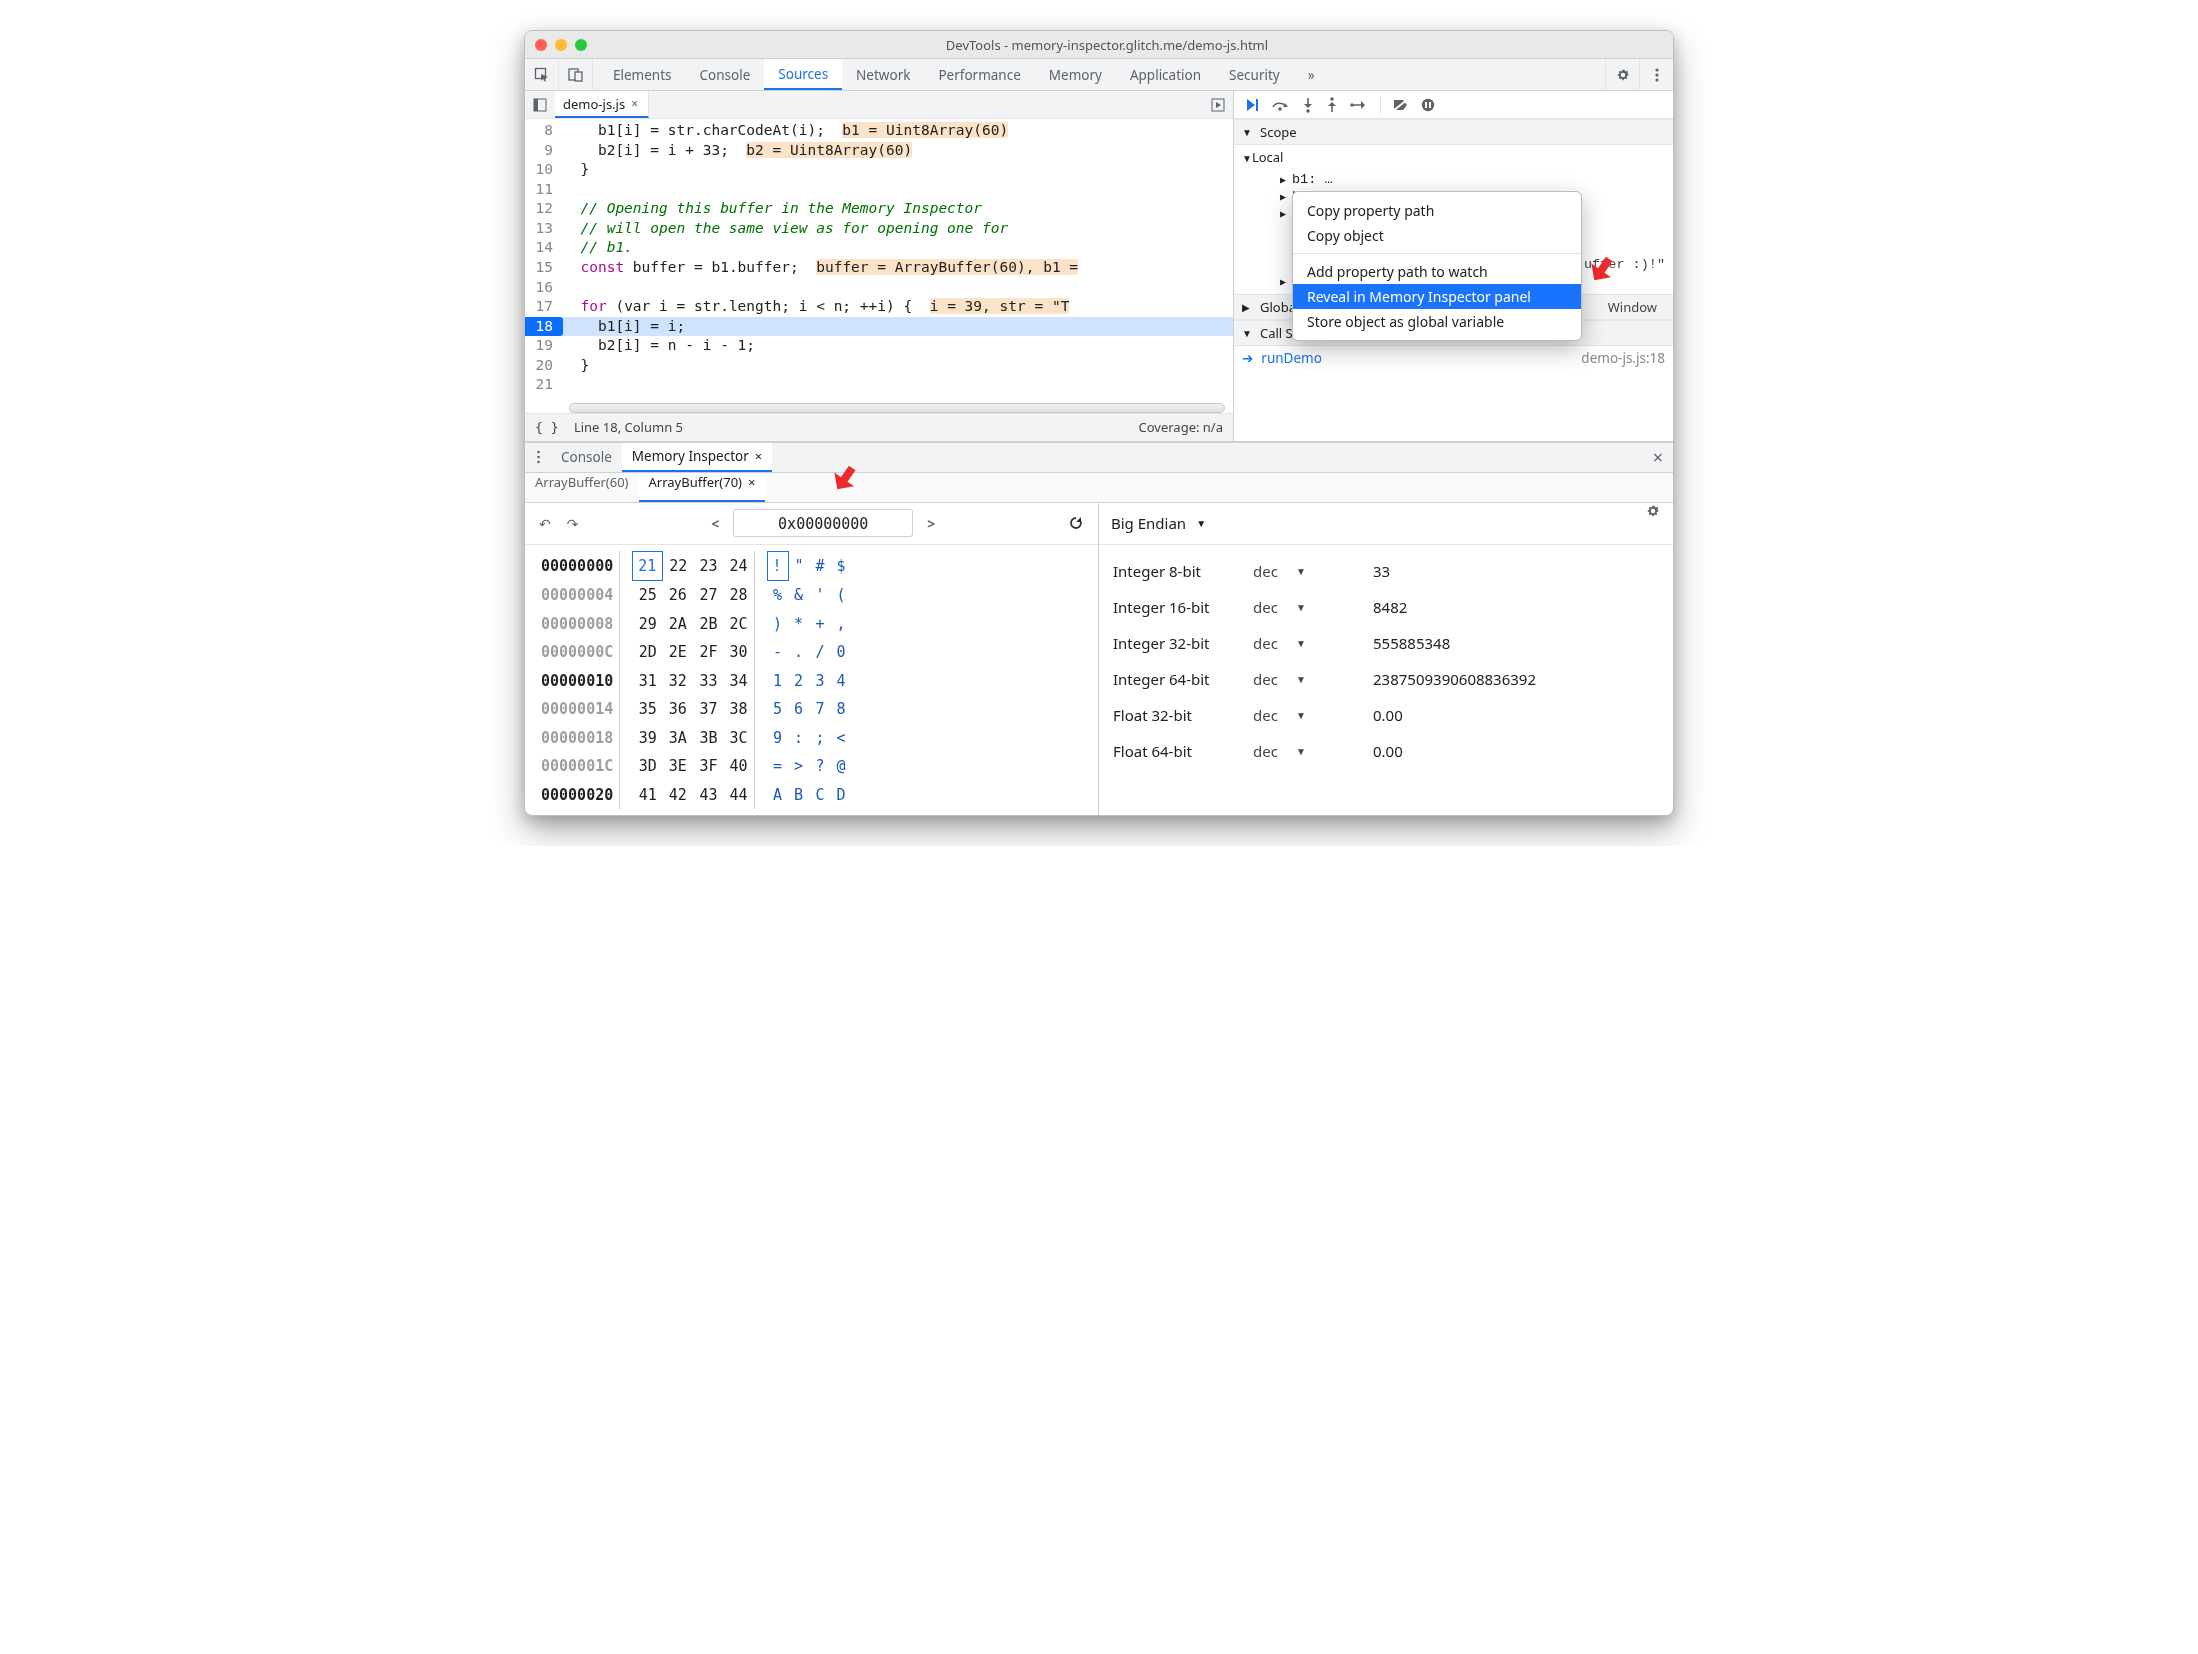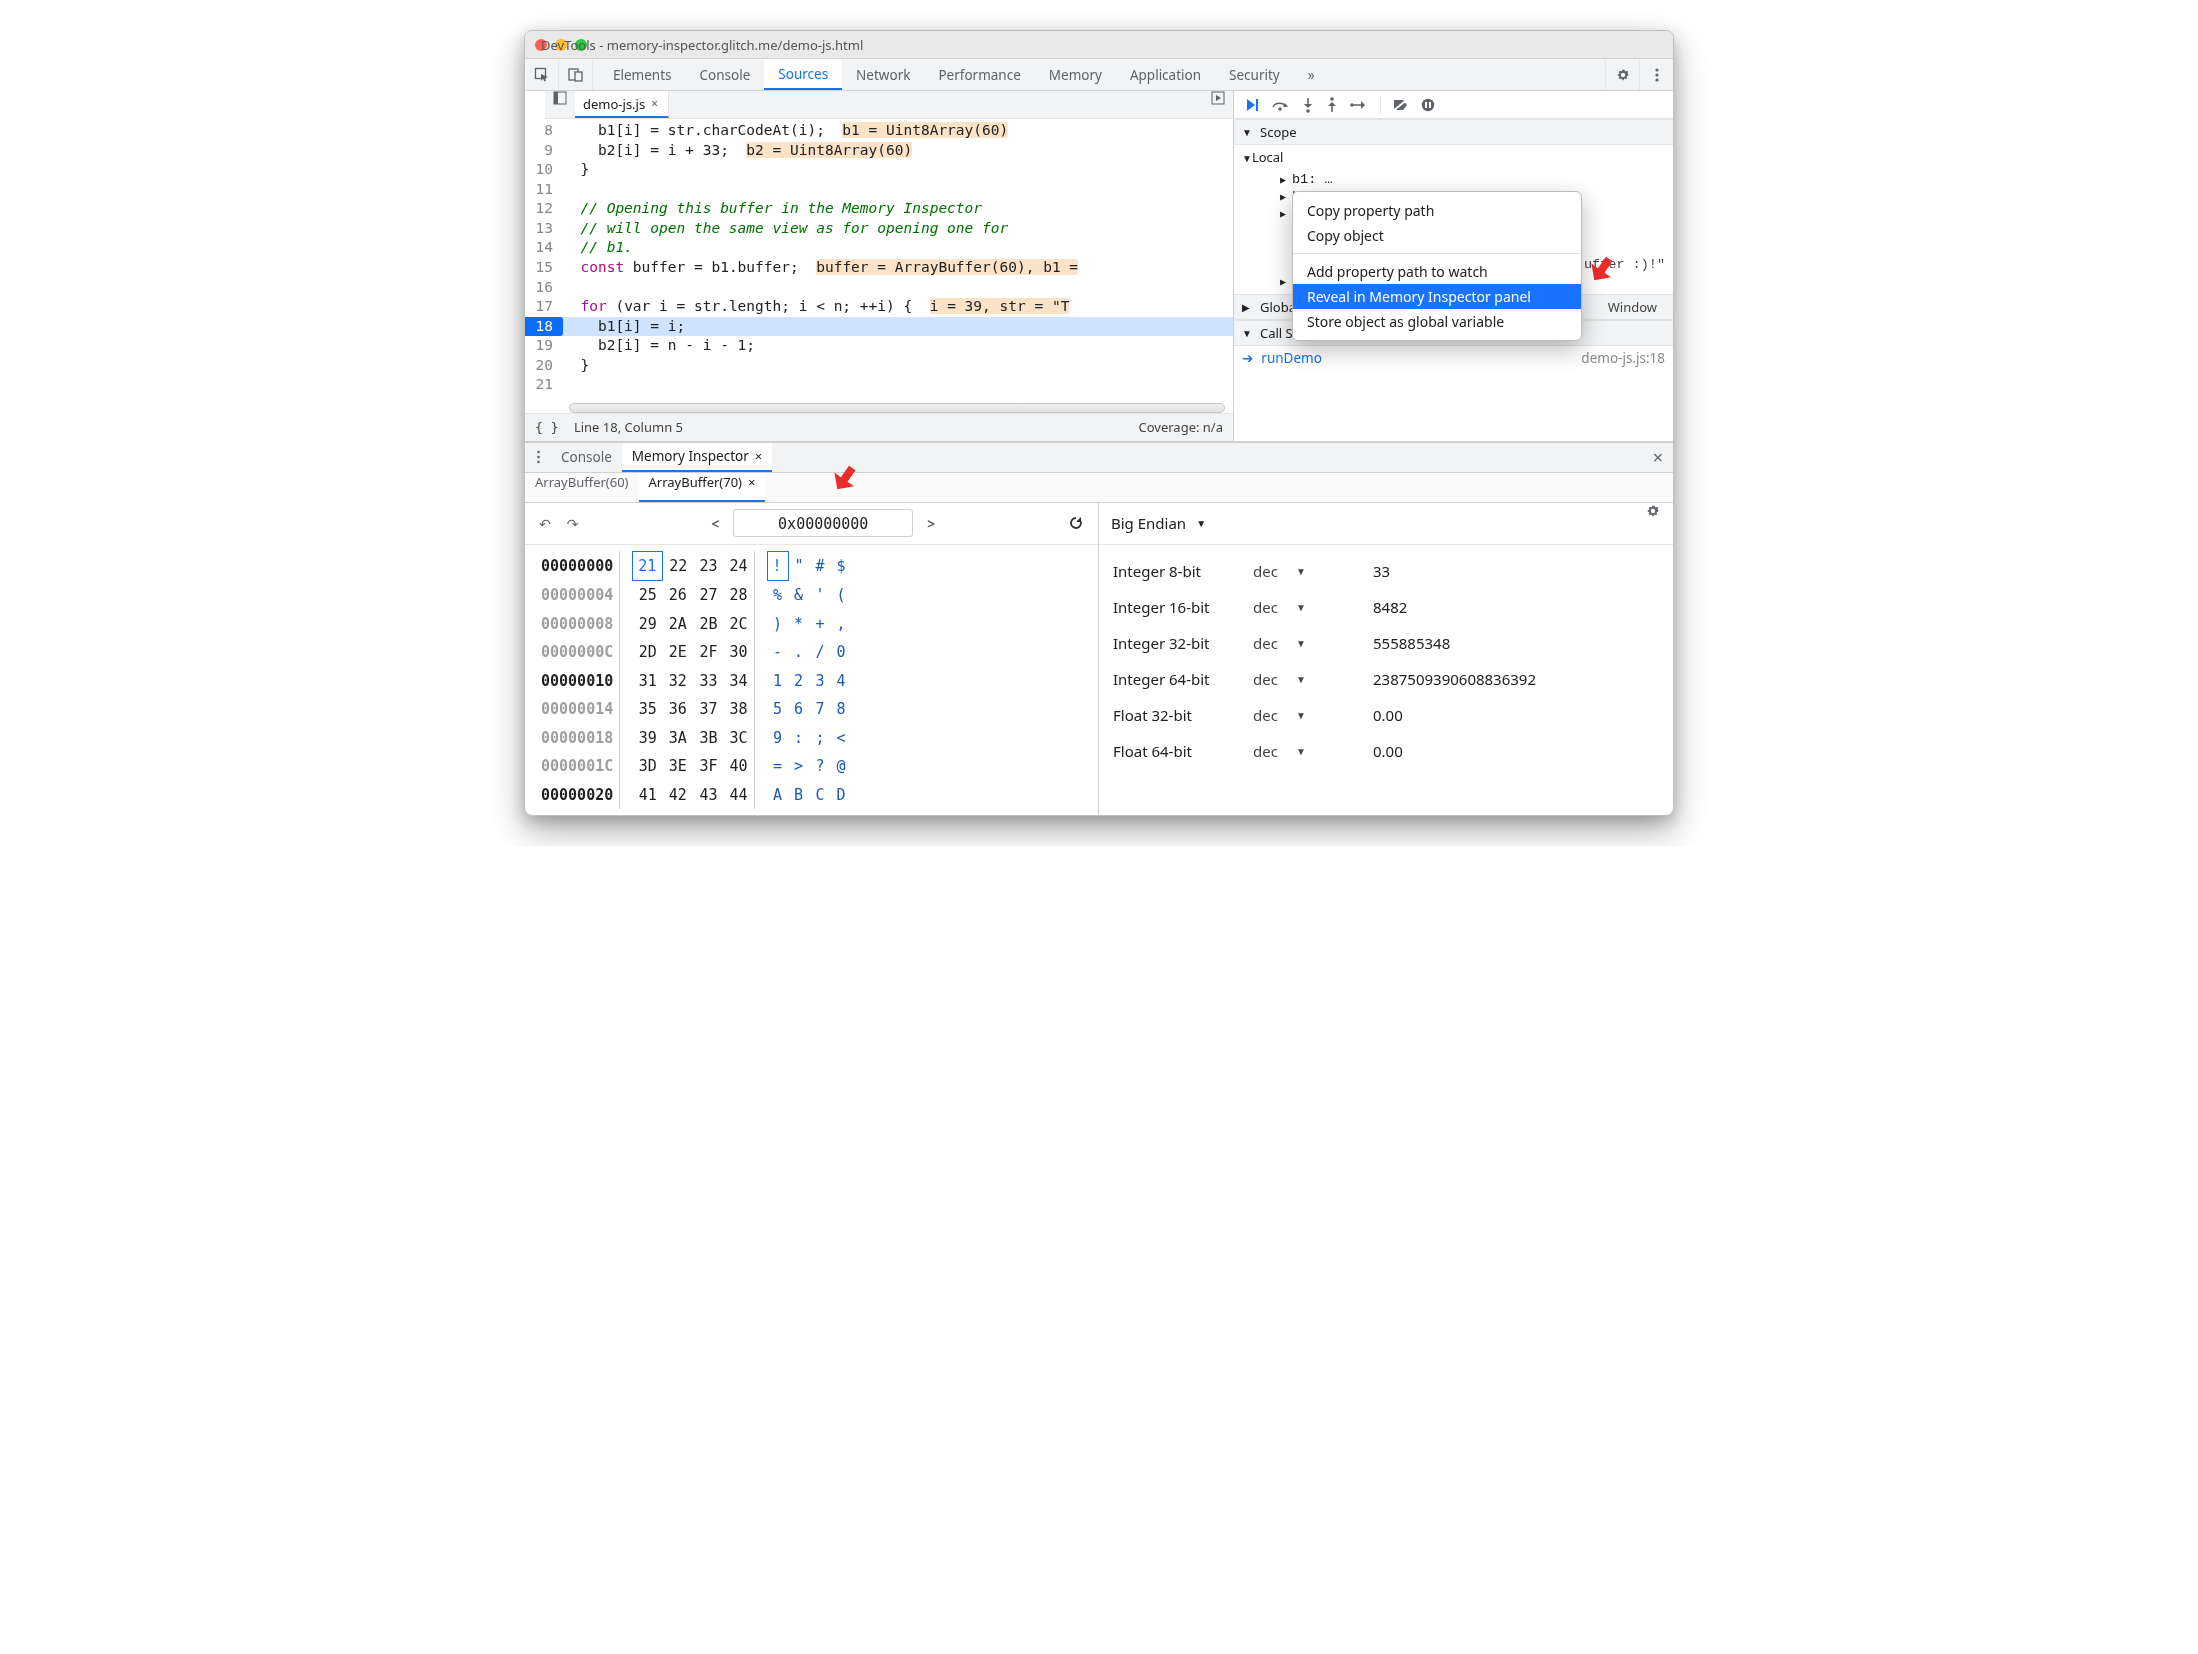--- a/index.html
+++ b/index.html
@@ -50,21 +50,21 @@
     padding: 0 10px;
     gap: 8px;
     position: relative;
   }
   .traffic { display: flex; gap: 8px; }
   .dot { width: 12px; height: 12px; border-radius: 50%; }
   .dot.r { background: var(--traffic-red); }
   .dot.y { background: var(--traffic-yellow); }
   .dot.g { background: var(--traffic-green); }
   .titlebar .title {
-    position: absolute; left: 16px; right: 0; 
+    position: absolute; left: 16px; right: 0; text-align: center;
     font-size: 13px; color: #555; pointer-events: none;
   }
   
   .dt-tabs {
     display: flex; align-items: center;
     height: 32px; border-bottom: 1px solid var(--border);
     background: var(--bg-chrome);
     font-size: 13.5px;
     color: #5f6368;
   }
@@ -76,23 +76,23 @@
   
   .main {
     display: grid;
     grid-template-columns: 1fr 440px;
     border-bottom: 1px solid var(--border);
   }
   .pane { min-width: 0; }
   .pane.right { border-left: 1px solid var(--border); }
   
   .src-header {
-    height: 28px; display: flex; 
+    height: 28px; display: flex; align-items: center;
     border-bottom: 1px solid var(--border-light);
-    font-size: 13px; background: var(--bg-chrome); margin-left: 20px;
+    font-size: 13px; background: var(--bg-chrome);
   }
   .src-header .iconslot { width: 30px; display:flex; justify-content:center; color:#5f6368;}
   .src-tab {
     height:100%; display:flex; align-items:center;
     padding:0 10px 0 8px; gap:6px; background:#fff; border-bottom:2px solid var(--blue-tab);
     border-right: 1px solid var(--border-light);
   }
   .src-tab .x { color:#5f6368; font-size:12px;}
   
   pre.code {

